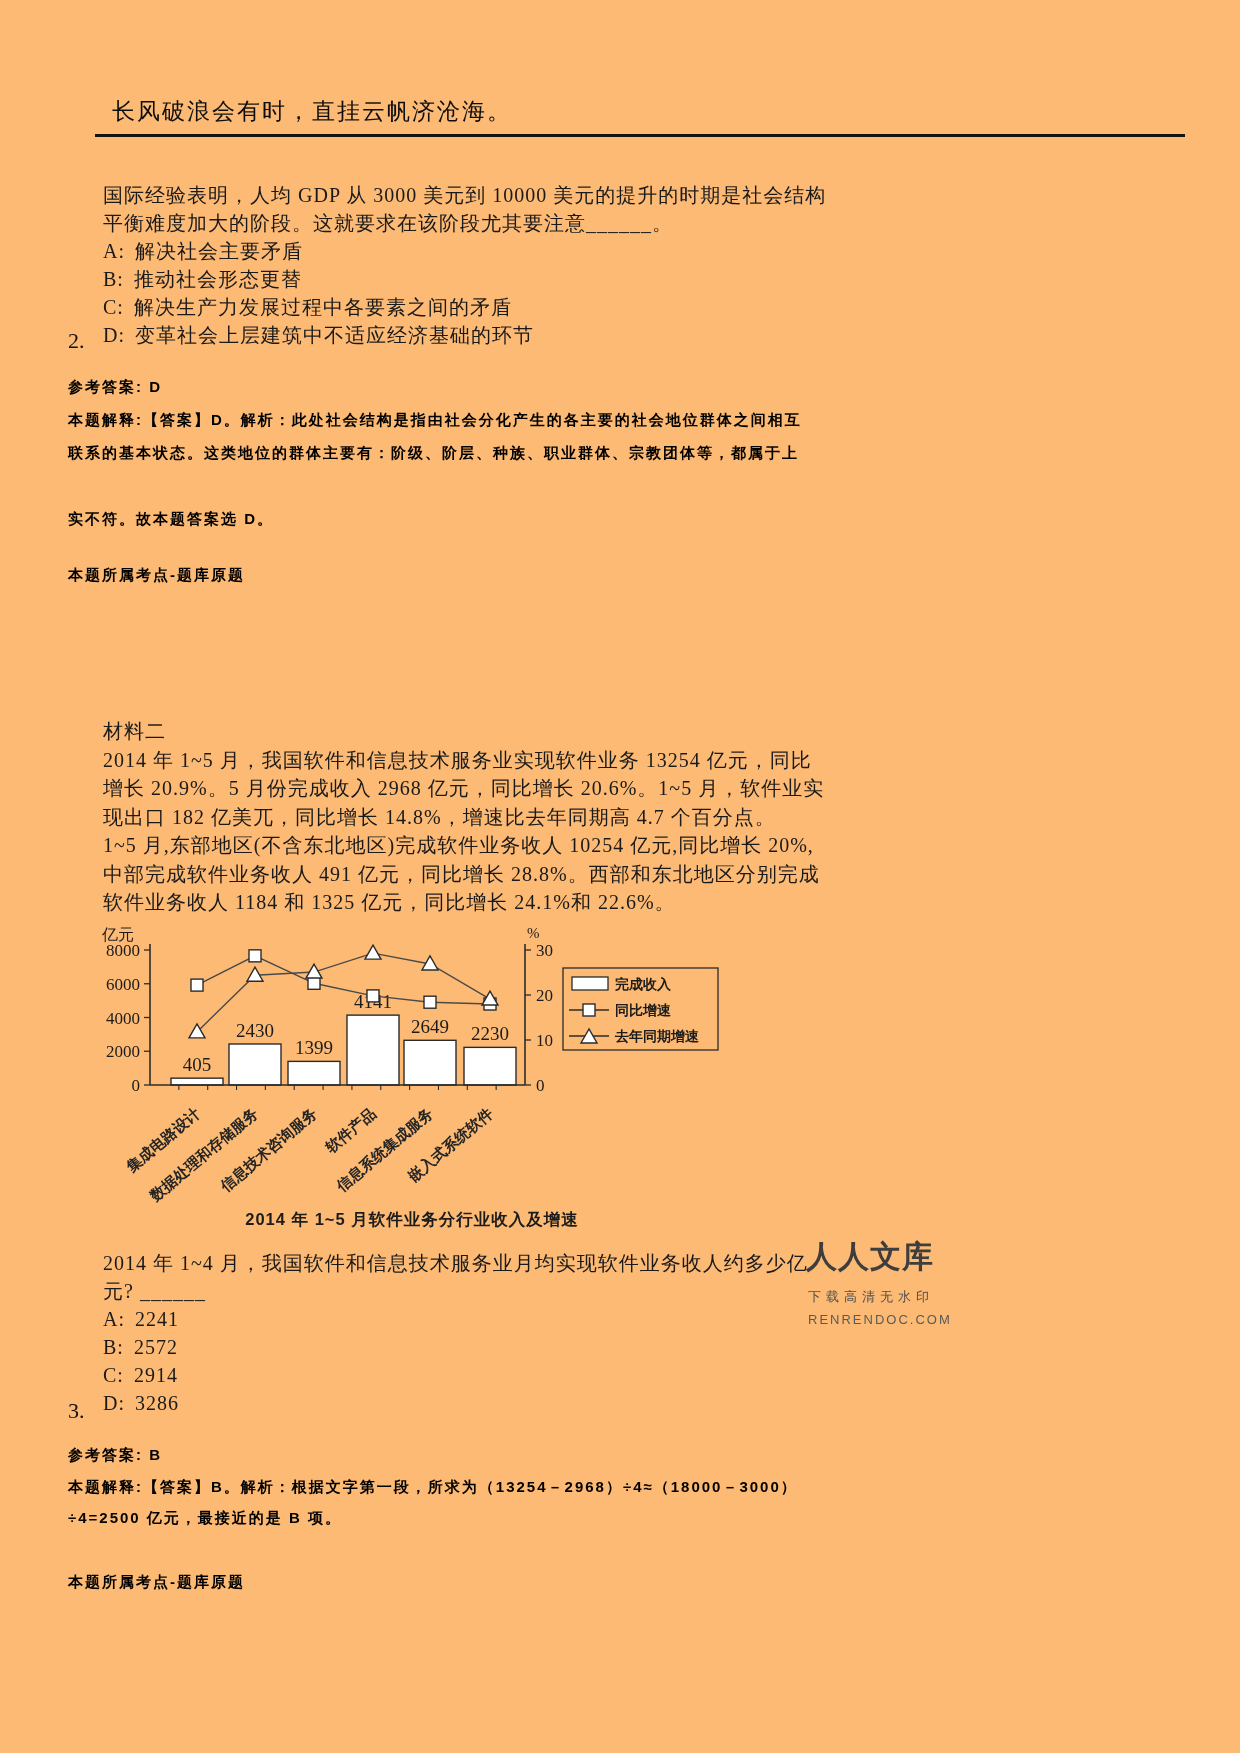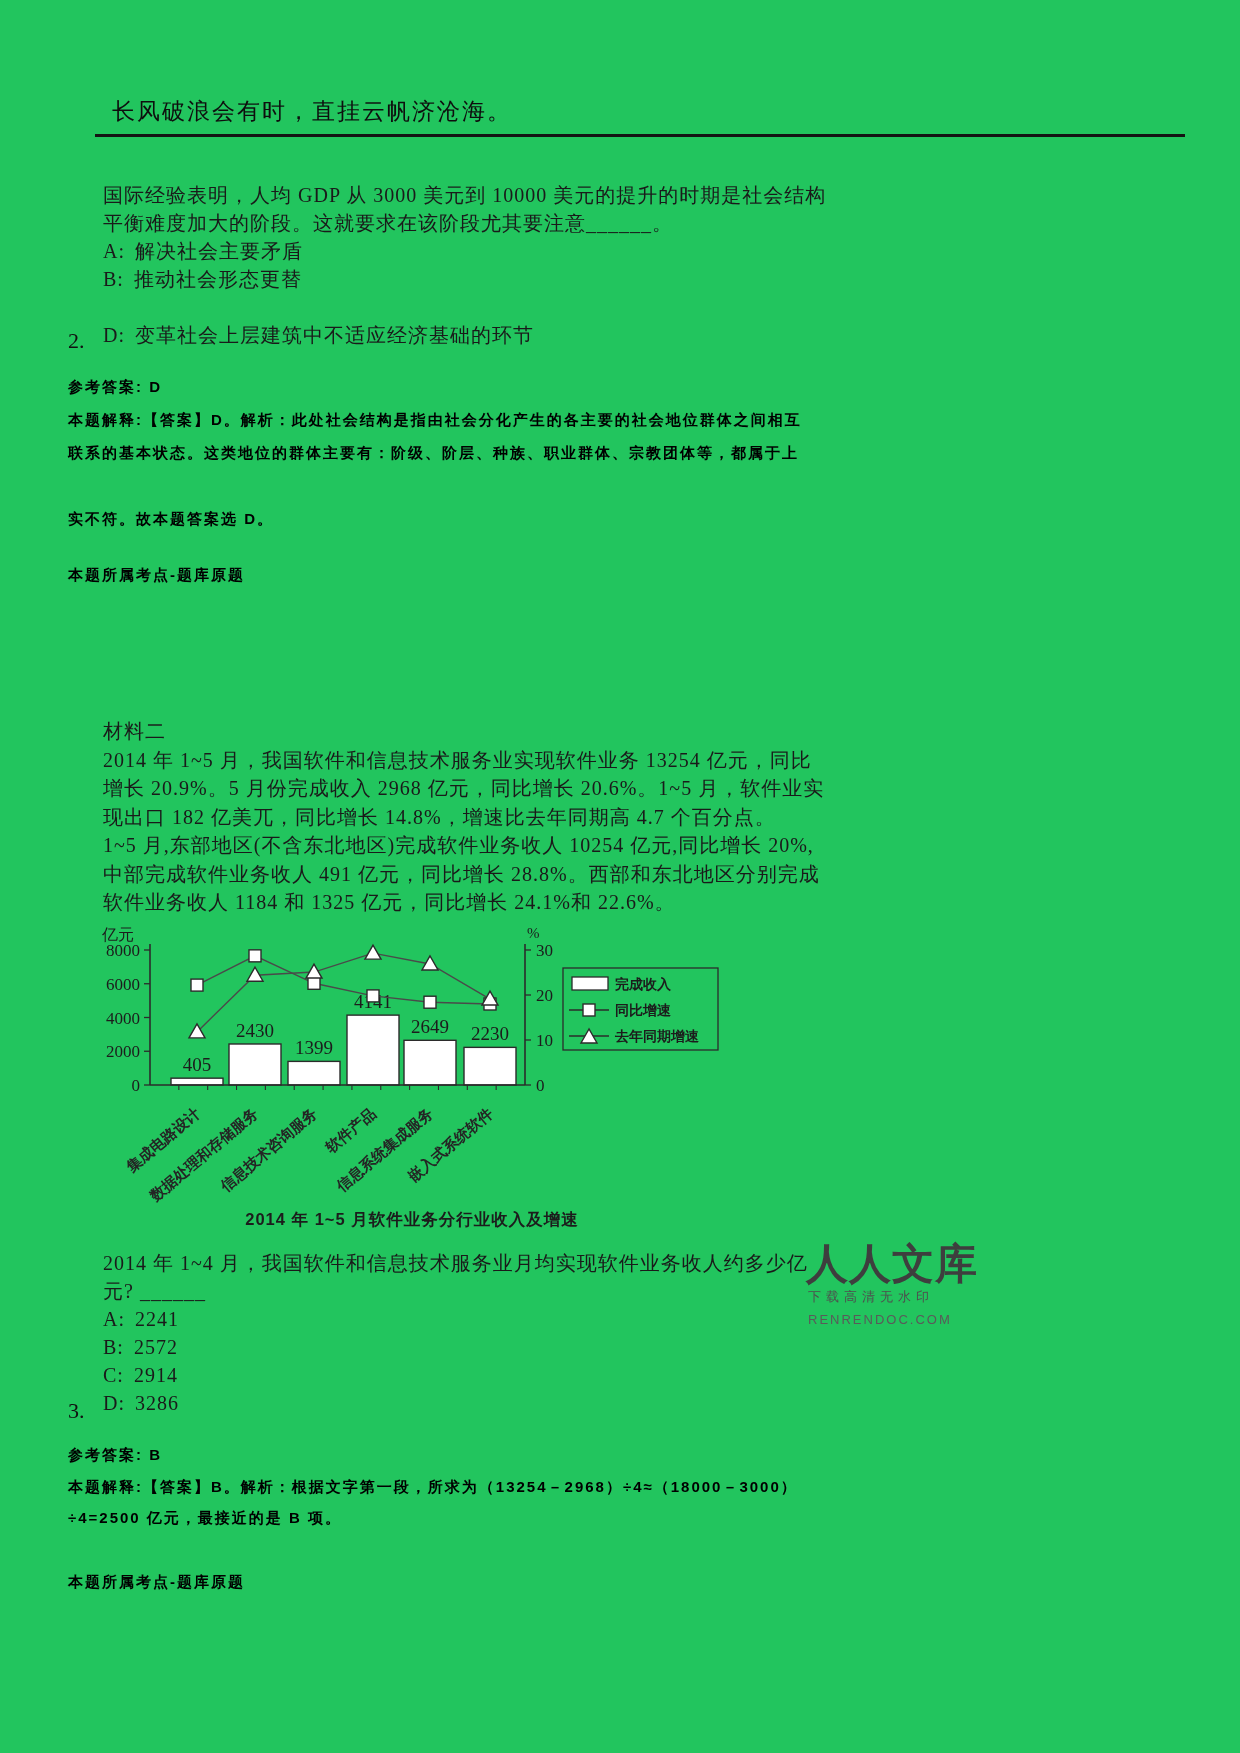--- a/index.html
+++ b/index.html
@@ -1,30 +1,30 @@
 <!DOCTYPE html>
 <html><head>
 <meta charset="utf-8">
 <style>
   html,body{margin:0;padding:0;background:#888;}
   .page{
     position:relative;width:1240px;height:1753px;margin:0 auto;
-    background:#22c55e;overflow:hidden;
+    background:#fdba74;overflow:hidden;
     font-family:"Liberation Serif","DejaVu Serif",serif;color:#161616;
   }
   .body-line{position:absolute;left:85px;white-space:nowrap;font-size:20px;letter-spacing:1px;color:#1a1a1a;margin-left:18px;}
   .bold-line{position:absolute;left:68px;white-space:nowrap;
     font-family:"Liberation Sans","DejaVu Sans",sans-serif;font-weight:700;
     font-size:15px;letter-spacing:2px;color:#000;}
   .q-number{position:absolute;left:68px;font-size:22px;color:#111;}
   .opt-label{margin-right:10px;}
   .header-quote{position:absolute;left:112px;top:96px;font-size:23px;letter-spacing:2px;color:#0e0e0e;}
   .header-rule{position:absolute;left:95px;top:134px;width:1090px;height:3px;background:#141414;}
   .watermark-title{position:absolute;left:806px;top:1236px;
-    font-size:42px;font-weight:700;letter-spacing:1px;color:#3e3e3e;
+    font-size:31px;font-weight:700;letter-spacing:1px;color:#3e3e3e;
     font-family:"Liberation Serif","DejaVu Serif",serif;}
   .watermark-domain{position:absolute;left:808px;top:1272px;
     font-size:13px;letter-spacing:2px;color:#5a5a5a;
     font-family:"Liberation Sans","DejaVu Sans",sans-serif;margin-top:40px;}
   .watermark-tagline{position:absolute;left:808px;top:1288px;
     font-size:13px;letter-spacing:5px;color:#4e4e4e;
     font-family:"Liberation Sans","DejaVu Sans",sans-serif;}
   #chart-svg{position:absolute;left:80px;top:918px;}
 </style>
 </head>
@@ -32,20 +32,21 @@
 
 <div class="page">
 
   <div class="header-quote">长风破浪会有时，直挂云帆济沧海。</div>
   <div class="header-rule"></div>
 
   <div class="body-line" style="top:182px">国际经验表明，人均 GDP 从 3000 美元到 10000 美元的提升的时期是社会结构</div>
   <div class="body-line" style="top:210px">平衡难度加大的阶段。这就要求在该阶段尤其要注意______。</div>
   <div class="body-line" style="top:238px"><span class="opt-label">A:</span><span>解决社会主要矛盾</span></div>
   <div class="body-line" style="top:266px"><span class="opt-label">B:</span><span>推动社会形态更替</span></div>
+  <div class="body-line" style="top:294px"><span class="opt-label">C:</span><span>解决生产力发展过程中各要素之间的矛盾</span></div>
   <div class="body-line" style="top:322px"><span class="opt-label">D:</span><span>变革社会上层建筑中不适应经济基础的环节</span></div>
   <div class="q-number" style="top:328px">2.</div>
 
   <div class="bold-line" style="top:378px">参考答案: D</div>
   <div class="bold-line" style="top:411px">本题解释:【答案】D。解析：此处社会结构是指由社会分化产生的各主要的社会地位群体之间相互</div>
   <div class="bold-line" style="top:444px">联系的基本状态。这类地位的群体主要有：阶级、阶层、种族、职业群体、宗教团体等，都属于上</div>
   <div class="bold-line" style="top:510px">实不符。故本题答案选 D。</div>
   <div class="bold-line" style="top:566px">本题所属考点-题库原题</div>
 
   <div class="body-line" style="top:718px">材料二</div>

